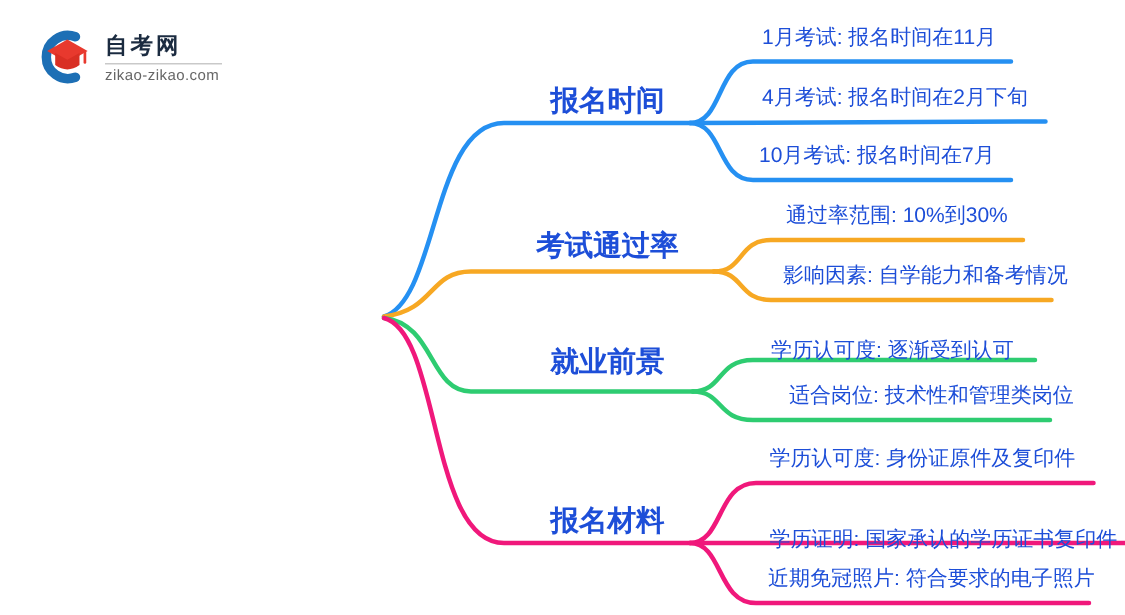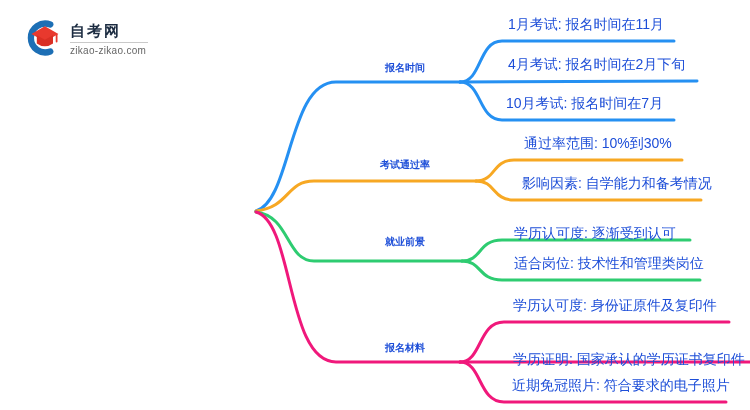--- a/index.html
+++ b/index.html
@@ -6,21 +6,21 @@
   .canvas {
     position:relative; width:750px; height:410px; background:#ffffff;
     font-family:"Liberation Sans", sans-serif; overflow:hidden;
   }
   svg.links { position:absolute; left:0; top:0; }
   .node {
     position:absolute; white-space:nowrap; color:#1d4ed8;
     font-size:14px; line-height:20px; font-weight:500;
   }
   .root-node { font-size:14px; font-weight:700; letter-spacing:-0.2px; }
-  .branch-label { width:130px; text-align:center; font-size:10px; font-weight:600; }
+  .branch-label { width:130px; text-align:center; font-size:19px; font-weight:600; }
   .leaf-node { font-size:14px; }
   
   .logo { position:absolute; left:26px; top:20px; display:flex; align-items:flex-end; }
   .logo-icon { width:36px; height:36px; }
   .logo-text { margin-left:8px; }
   .logo-title { font-size:15px; font-weight:700; color:#1b2b40; line-height:18px; letter-spacing:2px; }
   .logo-divider { height:1px; background:#c9c9c9; margin:2px 0 2px 0; width:78px; }
   .logo-domain { font-size:10px; color:#666; line-height:11px; letter-spacing:0.3px; }
 </style>
 </head>
@@ -78,19 +78,19 @@
   <div class="node branch-label" style="left:340px; top:338px;">报名材料</div>
 
   <div class="node leaf-node" style="left:508px; top:14px;">1月考试: 报名时间在11月</div>
   <div class="node leaf-node" style="left:508px; top:54px;">4月考试: 报名时间在2月下旬</div>
   <div class="node leaf-node" style="left:506px; top:93px;">10月考试: 报名时间在7月</div>
 
   <div class="node leaf-node" style="left:524px; top:133px;">通过率范围: 10%到30%</div>
   <div class="node leaf-node" style="left:522px; top:173px;">影响因素: 自学能力和备考情况</div>
 
   <div class="node leaf-node" style="left:514px; top:223px;">学历认可度: 逐渐受到认可</div>
-  <div class="node leaf-node" style="left:514px; top:253px;">适合岗位: 技术性和管理类岗位</div>
+  <div class="node leaf-node" style="left:526px; top:253px;">适合岗位: 技术性和管理类岗位</div>
 
   <div class="node leaf-node" style="left:513px; top:295px;">学历认可度: 身份证原件及复印件</div>
   <div class="node leaf-node" style="left:513px; top:335px;margin-top:14px;">学历证明: 国家承认的学历证书复印件</div>
   <div class="node leaf-node" style="left:512px; top:375px;">近期免冠照片: 符合要求的电子照片</div>
 
 </div>
 
 </body></html>

